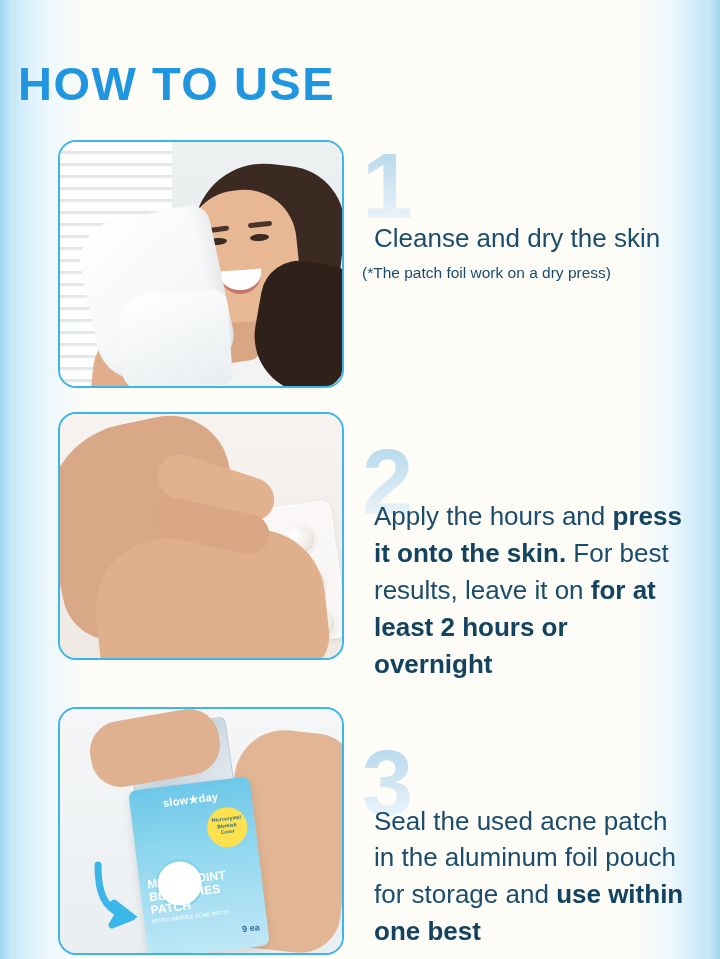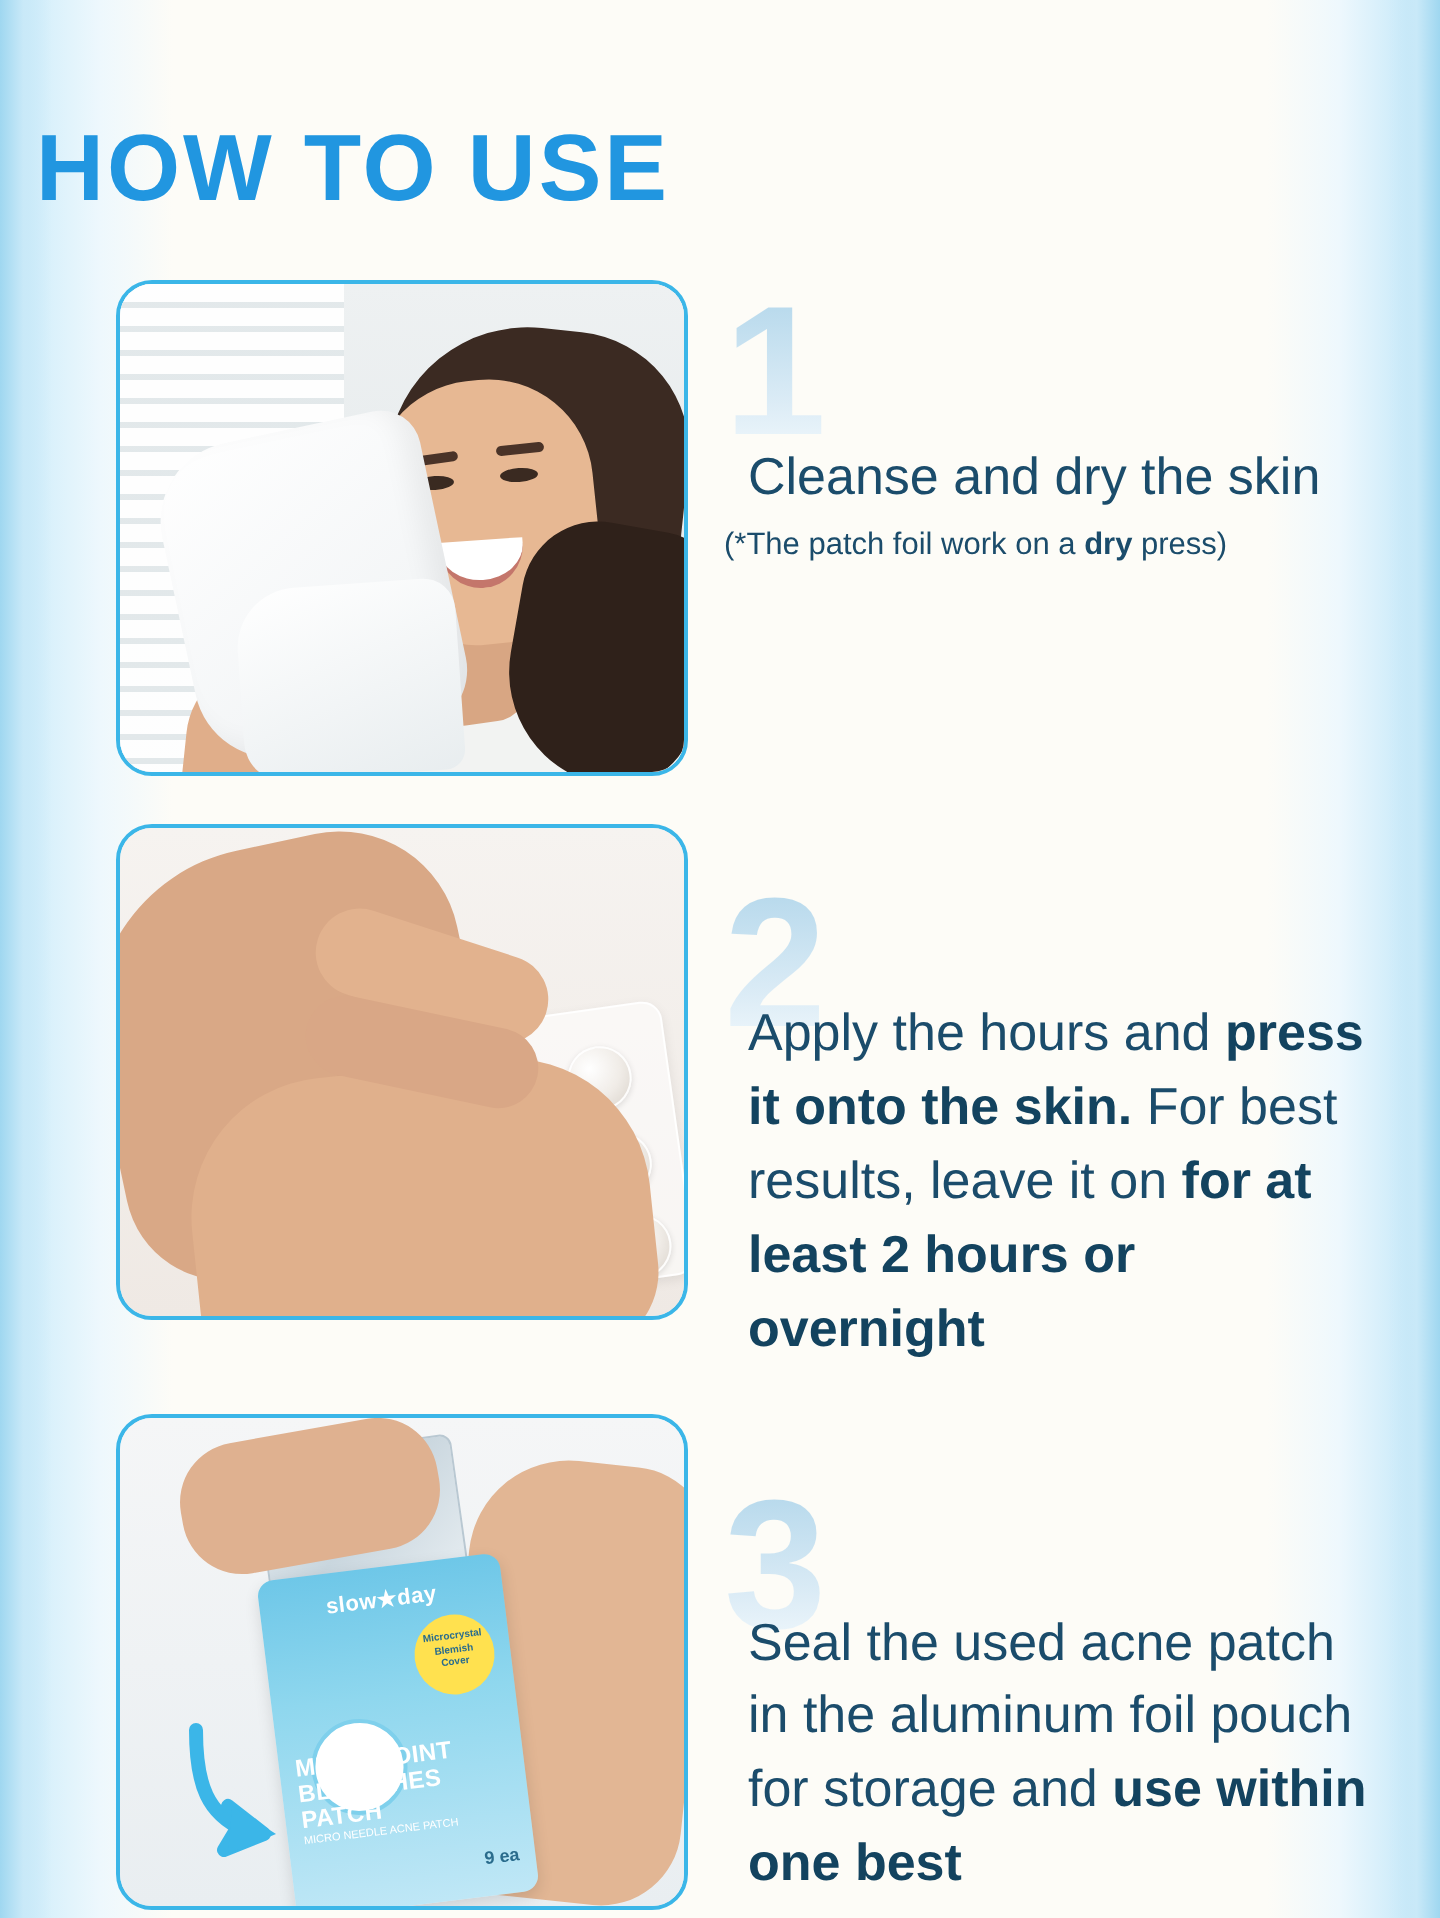--- a/index.html
+++ b/index.html
@@ -93,21 +93,21 @@
     color: #1b4c6b;
     font-weight: normal;
     margin-left: 12px;
   }
   .step-text b { font-weight: bold; color: #13435f; }
   .sub {
     font-size: 15.5px;
     color: #1b4c6b;
     margin-top: 7px;
   }
-  .sub b { font-weight: bold; }
+  .sub b { font-weight: normal; }
 
   
   .s1-bg { position:absolute; inset:0; background: linear-gradient(160deg,#f3f5f6 0%, #e7ecee 45%, #dde4e7 100%); }
   .s1-blinds { position:absolute; left:0; top:0; width:118px; height:244px; background: repeating-linear-gradient(180deg,#ffffff 0px,#ffffff 9px,#e2e8ea 9px,#e2e8ea 12px); opacity:.95; }
   .s1-wall { position:absolute; right:0; top:0; width:170px; height:244px; background:linear-gradient(180deg,#eef1f2,#e0e6e8); }
   .s1-hair { position:absolute; left:130px; top:22px; width:150px; height:210px; background:#3b2a22; border-radius:70px 60px 40px 50px; transform:rotate(6deg); }
   .s1-hair2 { position:absolute; left:196px; top:120px; width:96px; height:130px; background:#2f211a; border-radius:40px 30px 40px 60px; transform:rotate(10deg); }
   .s1-neck { position:absolute; left:150px; top:150px; width:52px; height:70px; background:#d8a683; border-radius:18px; transform:rotate(-8deg); }
   .s1-face { position:absolute; left:128px; top:48px; width:110px; height:132px; background:#e7b893; border-radius:52px 52px 48px 48px; transform:rotate(-6deg); }
   .s1-eye-l { position:absolute; left:148px; top:96px; width:19px; height:7px; background:#3a2a21; border-radius:50%; transform:rotate(-4deg); }

